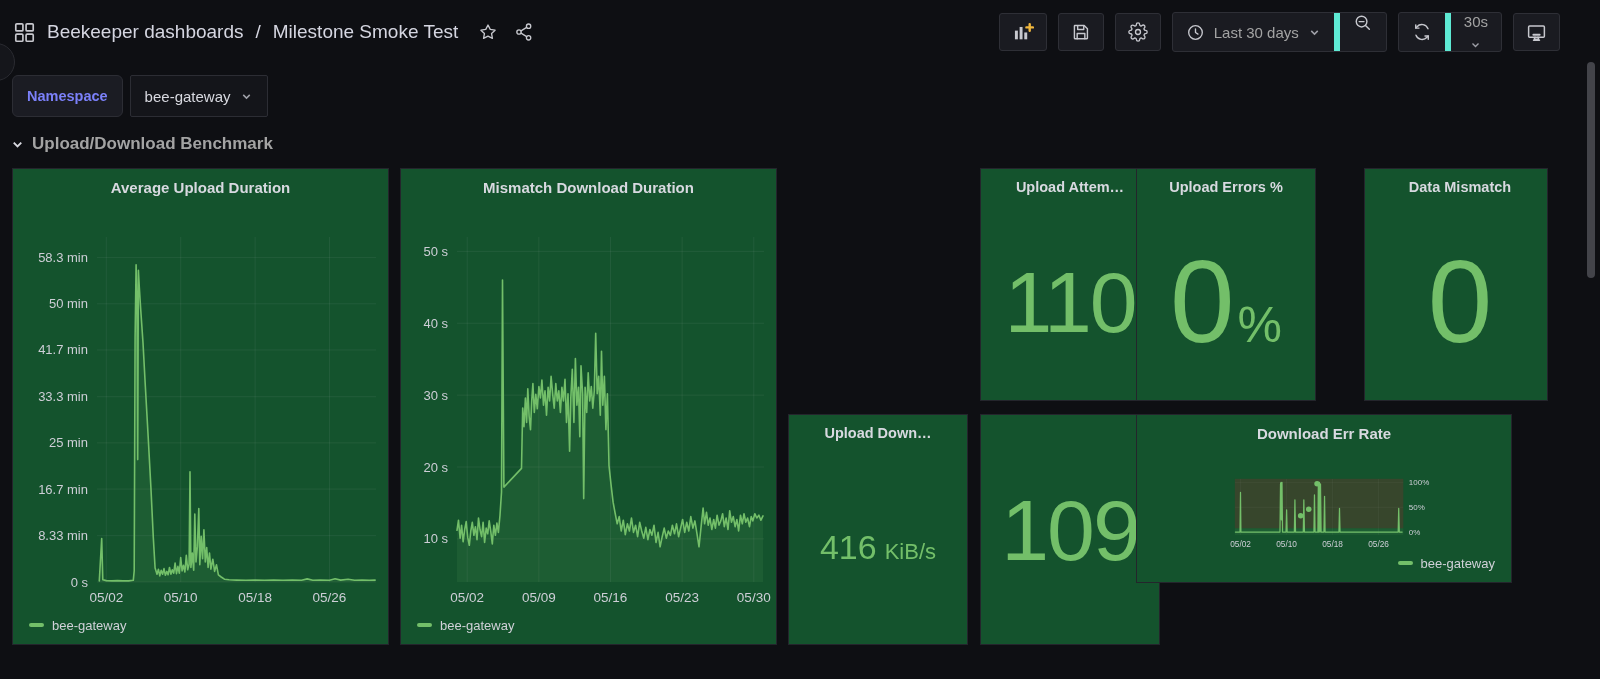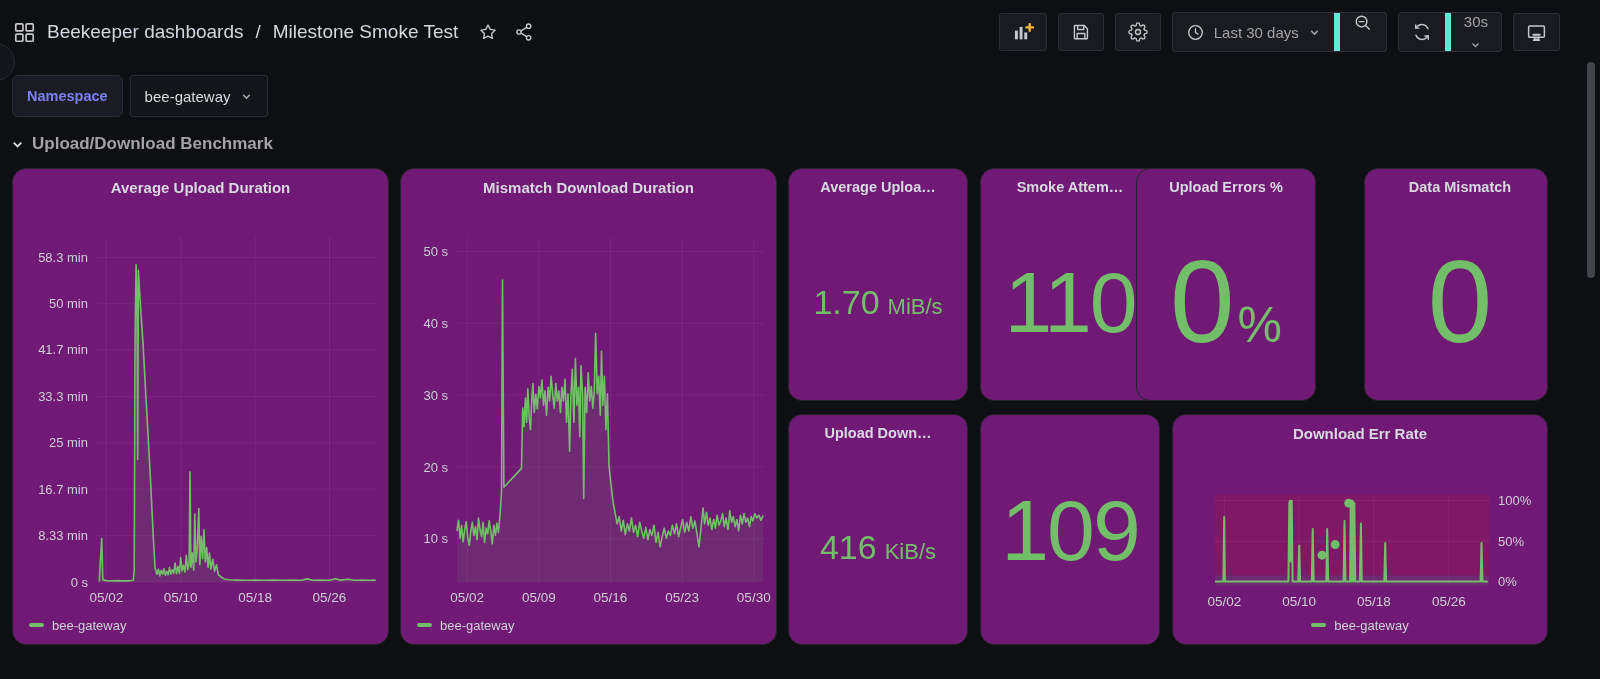--- a/index.html
+++ b/index.html
@@ -42,21 +42,21 @@
   }
 
   
   .section-row { display:flex; align-items:center; gap:7px; margin:17px 0 0 10px; cursor:pointer; }
   .section-title { font-size:17px; font-weight:700; color:#a3a3a3; }
   .section-chevron { width:15px; height:15px; stroke:#d8d9e0; stroke-width:2; }
 
   
   .grid { position:relative; margin-top:14px; height:480px; }
   .panel {
-    position:absolute; background:#701a75; border:1px solid #24252c; border-radius:14px;
+    position:absolute; background:#14532d; border:1px solid #24252c; border-radius:0;
     display:flex; flex-direction:column;
   }
   .panel-title {
     flex:none; padding-top:10px; height:38px; text-align:center;
     font-size:15px; font-weight:600; color:#d8d9e0; white-space:nowrap; overflow:hidden; cursor:pointer;
   }
   .stat-panel .panel-title { font-size:14.5px; height:34px; }
   .chart-body { flex:1; padding:0 4px; min-height:0; }
   .chart-body svg { width:100%; height:100%; display:block; font-family:"Liberation Sans", sans-serif; }
   .legend { flex:none; height:30px; display:flex; align-items:center; padding:0 12px 8px 16px; font-size:13px; color:#d0d1d8; }
@@ -65,21 +65,21 @@
   .legend-item { display:flex; align-items:center; cursor:pointer; }
 
   .p1 { left:12px;  top:0;     width:377px; height:477px; }
   .p2 { left:400px; top:0;     width:377px; height:477px; }
   .s1 { left:788px; top:0;     width:180px; height:233px; }
   .s2 { left:980px; top:0;     width:180px; height:233px; }
   .s3 { left:1136px;top:0;     width:180px; height:233px; }
   .s4 { left:1364px;top:0;     width:184px; height:233px;padding-left:8px; }
   .s5 { left:788px; top:246px; width:180px; height:231px; }
   .s6 { left:980px; top:246px; width:180px; height:231px; }
-  .perr { left:1172px;top:246px; width:376px; height:231px;align-items:center; }
+  .perr { left:1136px;top:246px; width:376px; height:169px; }
 
   .stat-body { flex:1; display:flex; align-items:center; justify-content:center; }
   .stat-value { color:#73BF69; font-weight:500; line-height:1; white-space:nowrap; }
   .stat-value.rate { font-size:34px; }
   .stat-value.rate .unit { font-size:22px; margin-left:8px; }
   .stat-value.count { font-size:86px; letter-spacing:-2px; }
   .stat-value.huge { font-size:116px; }
   .stat-value.huge .unit { font-size:50px; margin-left:3px; }
 
   
@@ -270,29 +270,23 @@
         </svg>
       </div>
     <footer class="legend">
       <span class="legend-item">
         <i class="swatch"></i>
         <span>bee-gateway</span>
       </span>
     </footer>
   </section>
 
-  <section class="panel stat-panel s1">
-    <header class="panel-title">Average Uploa…</header>
-    <div class="stat-body">
-      <div class="stat-value rate"><span>1.70</span><span class="unit">MiB/s</span></div>
-    </div>
-  </section>
 
   <section class="panel stat-panel s2">
-    <header class="panel-title">Smoke Attem…</header>
+    <header class="panel-title">Upload Attem…</header>
     <div class="stat-body">
       <div class="stat-value count">110</div>
     </div>
   </section>
 
   <section class="panel stat-panel s3">
     <header class="panel-title">Upload Errors %</header>
     <div class="stat-body">
       <div class="stat-value huge"><span>0</span><span class="unit">%</span></div>
     </div>

